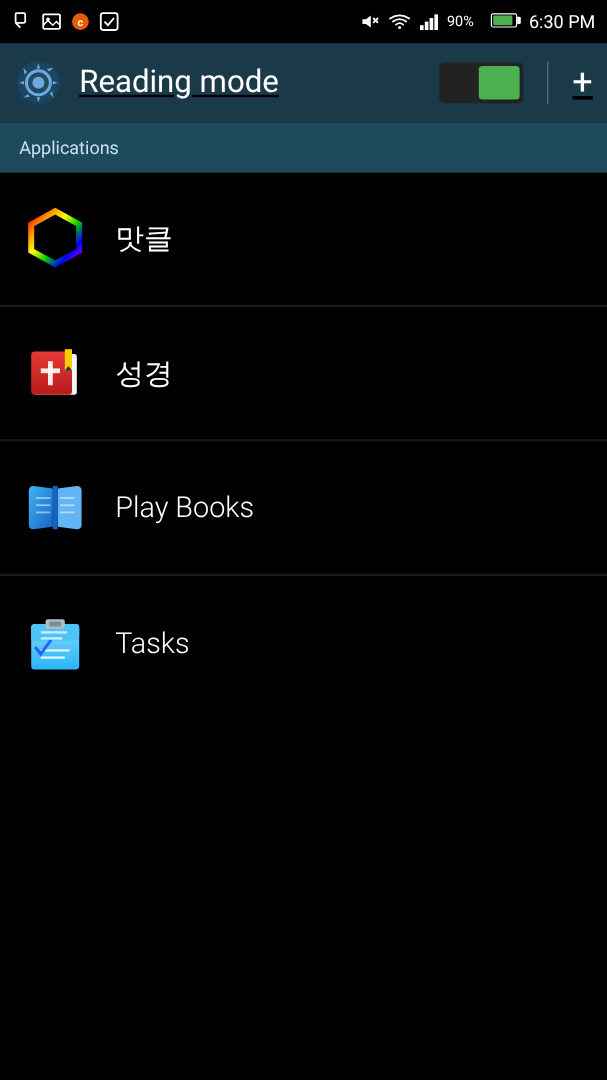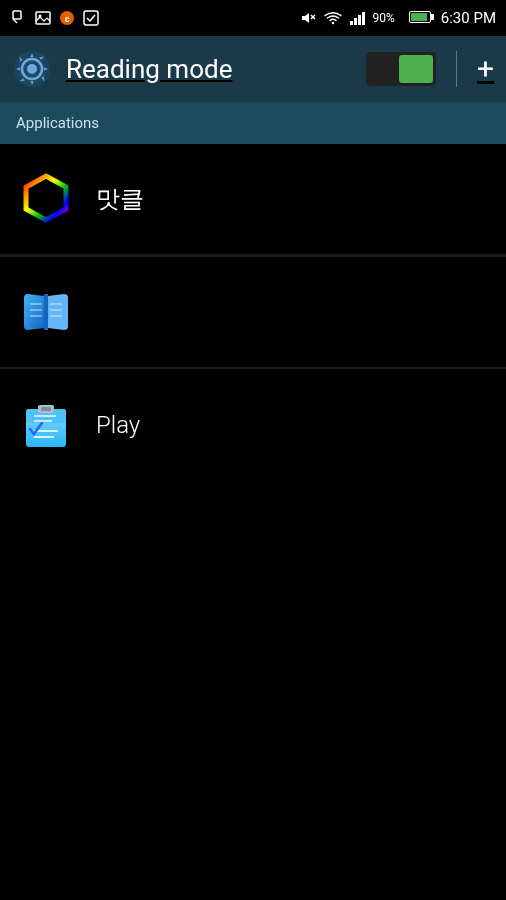--- a/index.html
+++ b/index.html
@@ -303,20 +303,44 @@
             <stop offset="100%" stop-color="#cc00cc"></stop>
           </linearGradient>
         </defs>
       </svg>
     </div>
     <span class="app-name">맛클</span>
   </div>
 
   <div class="separator"></div>
 
+  <div class="app-item">
+    <div class="app-icon">
+      <svg width="56" height="56" viewBox="0 0 56 56">
+
+        <defs>
+          <linearGradient id="bibleGrad" x1="0%" y1="0%" x2="0%" y2="100%">
+            <stop offset="0%" stop-color="#e53935"></stop>
+            <stop offset="100%" stop-color="#b71c1c"></stop>
+          </linearGradient>
+        </defs>
+
+        <rect x="10" y="12" width="36" height="34" rx="2" fill="#f5f5f5"></rect>
+
+        <rect x="8" y="10" width="34" height="36" rx="3" fill="url(#bibleGrad)"></rect>
+
+        <rect x="22" y="18" width="4" height="20" fill="#fff" opacity="0.9"></rect>
+        <rect x="16" y="24" width="16" height="4" fill="#fff" opacity="0.9"></rect>
+
+        <rect x="36" y="8" width="6" height="18" fill="#ffcc02"></rect>
+        <polygon points="36,26 39,22 42,26" fill="#1a3a4a"></polygon>
+      </svg>
+    </div>
+    <span class="app-name">성경</span>
+  </div>
 
   <div class="separator"></div>
 
   <div class="app-item">
     <div class="app-icon">
       <svg width="56" height="56" viewBox="0 0 56 56">
         <defs>
           <linearGradient id="bookGrad" x1="0%" y1="0%" x2="100%" y2="100%">
             <stop offset="0%" stop-color="#42b4f4"></stop>
             <stop offset="100%" stop-color="#1565c0"></stop>
@@ -331,20 +355,21 @@
 
         <line x1="12" y1="20" x2="24" y2="20" stroke="#fff" stroke-width="1.5" opacity="0.5"></line>
         <line x1="12" y1="26" x2="24" y2="26" stroke="#fff" stroke-width="1.5" opacity="0.5"></line>
         <line x1="12" y1="32" x2="24" y2="32" stroke="#fff" stroke-width="1.5" opacity="0.5"></line>
 
         <line x1="32" y1="20" x2="44" y2="20" stroke="#fff" stroke-width="1.5" opacity="0.5"></line>
         <line x1="32" y1="26" x2="44" y2="26" stroke="#fff" stroke-width="1.5" opacity="0.5"></line>
         <line x1="32" y1="32" x2="44" y2="32" stroke="#fff" stroke-width="1.5" opacity="0.5"></line>
       </svg>
     </div>
+    <span class="app-name">Play Books</span>
   </div>
 
   <div class="separator"></div>
 
   <div class="app-item">
     <div class="app-icon">
       <svg width="56" height="56" viewBox="0 0 56 56">
         <defs>
           <linearGradient id="tasksGrad" x1="0%" y1="0%" x2="0%" y2="100%">
             <stop offset="0%" stop-color="#80d8ff"></stop>
@@ -361,16 +386,16 @@
 
         <line x1="16" y1="34" x2="40" y2="34" stroke="#fff" stroke-width="2" opacity="0.8"></line>
         <line x1="16" y1="40" x2="36" y2="40" stroke="#fff" stroke-width="2" opacity="0.8"></line>
 
         <path d="M12 32 L16 37 L24 26" stroke="#2962ff" stroke-width="2.5" fill="none" stroke-linecap="round"></path>
 
         <line x1="16" y1="19" x2="38" y2="19" stroke="#fff" stroke-width="2" opacity="0.7"></line>
         <line x1="16" y1="24" x2="34" y2="24" stroke="#fff" stroke-width="2" opacity="0.7"></line>
       </svg>
     </div>
-    <span class="app-name">Play</span>
+    <span class="app-name">Tasks</span>
   </div>
 
 </div>
 
 </body></html>

